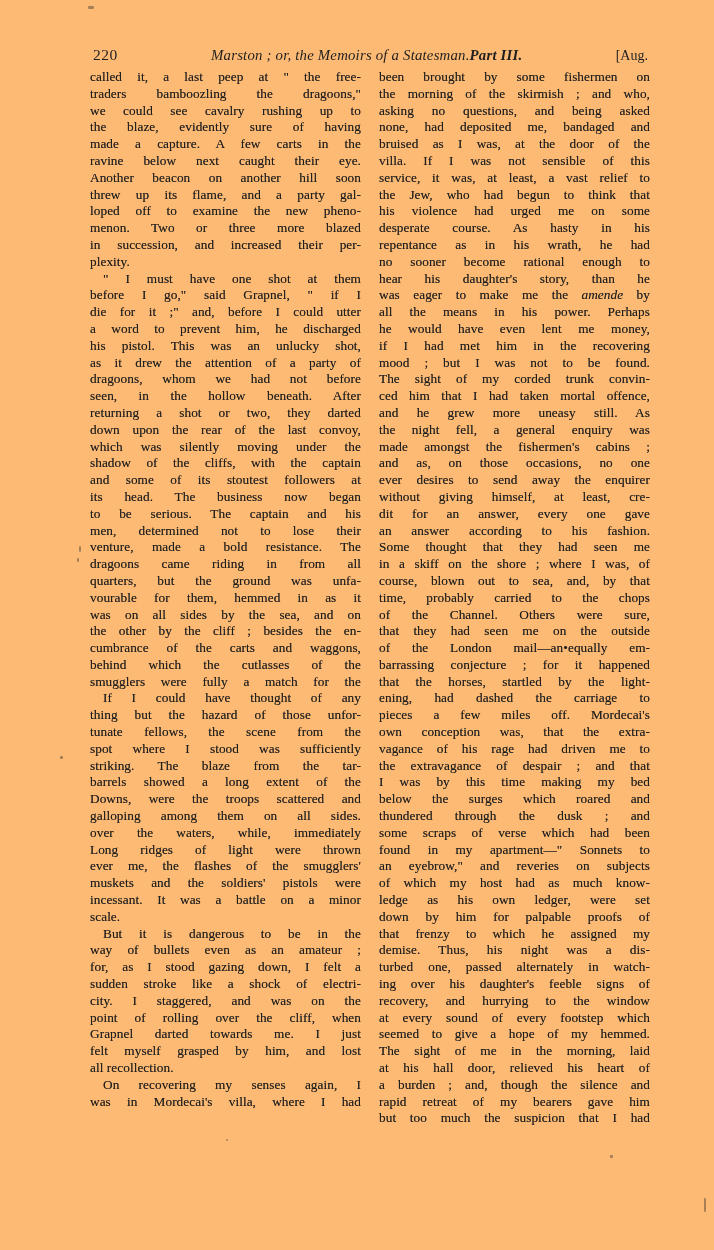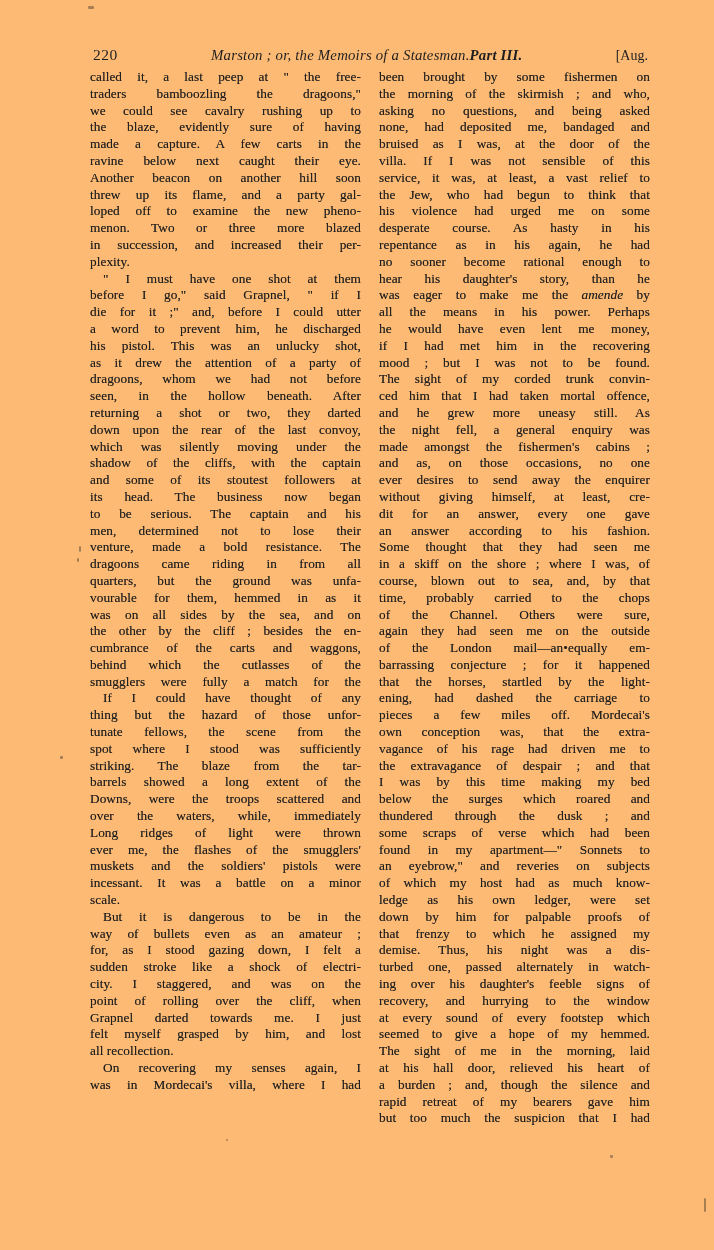--- a/index.html
+++ b/index.html
@@ -88,20 +88,21 @@
         <div class="line">cumbrance of the carts and waggons,</div>
         <div class="line">behind which the cutlasses of the</div>
         <div class="line">smugglers were fully a match for the</div>
         <div class="line indent">If I could have thought of any</div>
         <div class="line">thing but the hazard of those unfor-</div>
         <div class="line">tunate fellows, the scene from the</div>
         <div class="line">spot where I stood was sufficiently</div>
         <div class="line">striking.  The blaze from the tar-</div>
         <div class="line">barrels showed a long extent of the</div>
         <div class="line">Downs, were the troops scattered and</div>
+        <div class="line">galloping among them on all sides.</div>
         <div class="line">over the waters, while, immediately</div>
         <div class="line">Long ridges of light were thrown</div>
         <div class="line">ever me, the flashes of the smugglers'</div>
         <div class="line">muskets and the soldiers' pistols were</div>
         <div class="line">incessant.  It was a battle on a minor</div>
         <div class="line para-end">scale.</div>
         <div class="line indent">But it is dangerous to be in the</div>
         <div class="line">way of bullets even as an amateur ;</div>
         <div class="line">for, as I stood gazing down, I felt a</div>
         <div class="line">sudden stroke like a shock of electri-</div>
@@ -117,21 +118,21 @@
         <div class="line">been brought by some fishermen on</div>
         <div class="line">the morning of the skirmish ; and who,</div>
         <div class="line">asking no questions, and being asked</div>
         <div class="line">none, had deposited me, bandaged and</div>
         <div class="line">bruised as I was, at the door of the</div>
         <div class="line">villa.  If I was not sensible of this</div>
         <div class="line">service, it was, at least, a vast relief to</div>
         <div class="line">the Jew, who had begun to think that</div>
         <div class="line">his violence had urged me on some</div>
         <div class="line">desperate course.  As hasty in his</div>
-        <div class="line">repentance as in his again, he had</div>
+        <div class="line">repentance as in his wrath, he had</div>
         <div class="line">no sooner become rational enough to</div>
         <div class="line">hear his daughter's story, than he</div>
         <div class="line">was eager to make me the <i>amende</i> by</div>
         <div class="line">all the means in his power.  Perhaps</div>
         <div class="line">he would have even lent me money,</div>
         <div class="line">if I had met him in the recovering</div>
         <div class="line">mood ; but I was not to be found.</div>
         <div class="line">The sight of my corded trunk convin-</div>
         <div class="line">ced him that I had taken mortal offence,</div>
         <div class="line">and he grew more uneasy still.  As</div>
@@ -140,21 +141,21 @@
         <div class="line">and as, on those occasions, no one</div>
         <div class="line">ever desires to send away the enquirer</div>
         <div class="line">without giving himself, at least, cre-</div>
         <div class="line">dit for an answer, every one gave</div>
         <div class="line">an answer according to his fashion.</div>
         <div class="line">Some thought that they had seen me</div>
         <div class="line">in a skiff on the shore ; where I was, of</div>
         <div class="line">course, blown out to sea, and, by that</div>
         <div class="line">time, probably carried to the chops</div>
         <div class="line">of the Channel.  Others were sure,</div>
-        <div class="line">again they had seen me on the outside</div>
+        <div class="line">that they had seen me on the outside</div>
         <div class="line">of the London mail—an•equally em-</div>
         <div class="line">barrassing conjecture ; for it happened</div>
         <div class="line">that the horses, startled by the light-</div>
         <div class="line">ening, had dashed the carriage to</div>
         <div class="line">pieces a few miles off.  Mordecai's</div>
         <div class="line">own conception was, that the extra-</div>
         <div class="line">vagance of his rage had driven me to</div>
         <div class="line">the extravagance of despair ; and that</div>
         <div class="line">I was by this time making my bed</div>
         <div class="line">below the surges which roared and</div>

